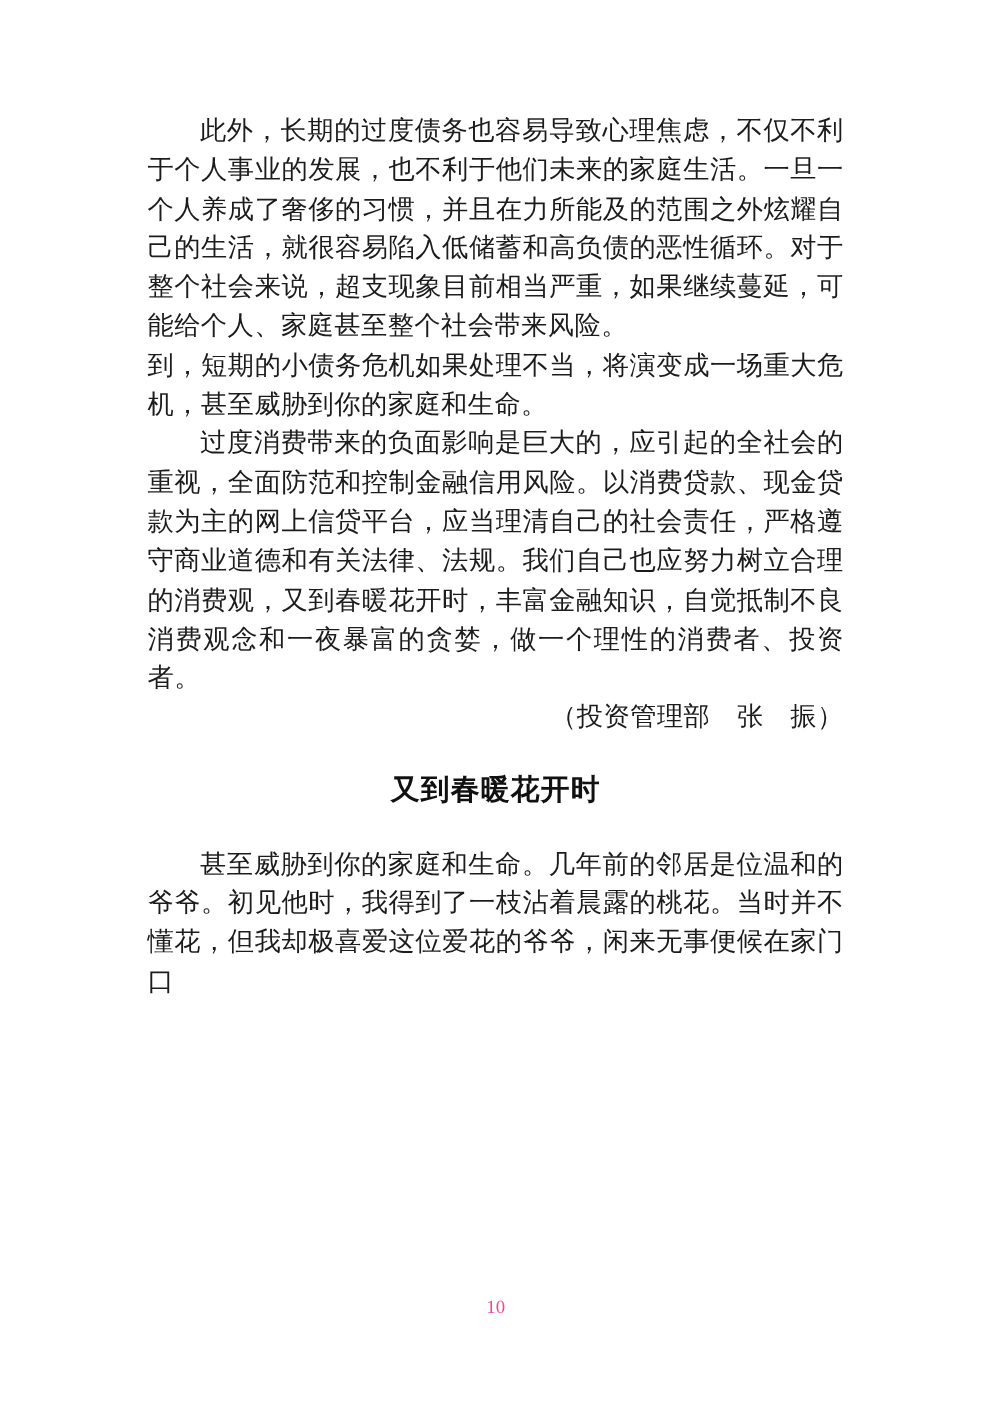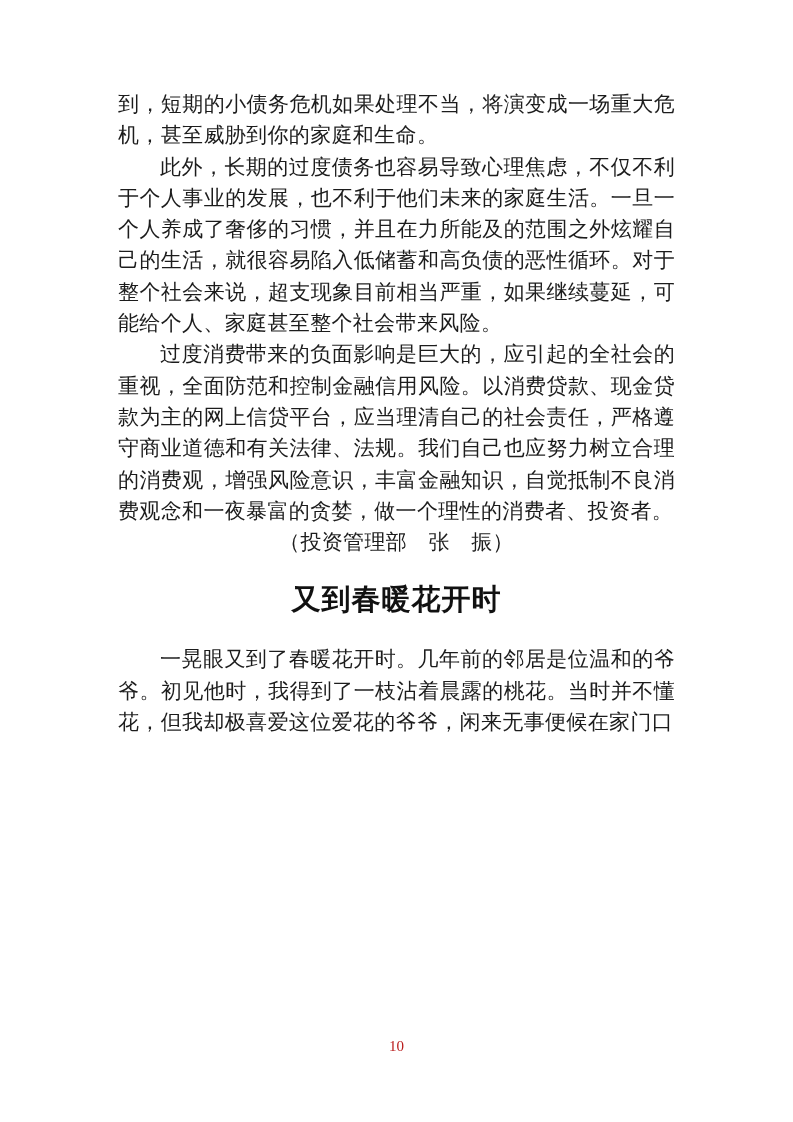--- a/index.html
+++ b/index.html
@@ -32,57 +32,57 @@
     word-break: break-all;
   }
   .indent {
     text-indent: 2em;
   }
   .attribution {
     margin: 0;
     font-size: 21px;
     line-height: 31.3px;
     letter-spacing: 0.35px;
-    text-align: center;
+    text-align: right;
   }
   .article-title {
     margin: 22px 0 26px 0;
     font-family: "Liberation Sans", sans-serif;
     font-weight: bold;
-    font-size: 29px;
+    font-size: 23px;
     line-height: 38px;
     text-align: center;
     letter-spacing: 1px;
     color: #111111;
   }
   .page-number {
     position: absolute;
     left: 0;
     right: 0;
     top: 1036px;
     text-align: center;
     font-size: 15px;
     line-height: 20px;
-    color: #b91c1c;
+    color: #ec4899;
   }
 </style>
 </head>
 <body>
 
 <div class="page">
   <div class="content">
 
     <section>
+      <p class="body-para indent">此外，长期的过度债务也容易导致心理焦虑，不仅不利于个人事业的发展，也不利于他们未来的家庭生活。一旦一个人养成了奢侈的习惯，并且在力所能及的范围之外炫耀自己的生活，就很容易陷入低储蓄和高负债的恶性循环。对于整个社会来说，超支现象目前相当严重，如果继续蔓延，可能给个人、家庭甚至整个社会带来风险。</p>
       <p class="body-para">到，短期的小债务危机如果处理不当，将演变成一场重大危机，甚至威胁到你的家庭和生命。</p>
-      <p class="body-para indent">此外，长期的过度债务也容易导致心理焦虑，不仅不利于个人事业的发展，也不利于他们未来的家庭生活。一旦一个人养成了奢侈的习惯，并且在力所能及的范围之外炫耀自己的生活，就很容易陷入低储蓄和高负债的恶性循环。对于整个社会来说，超支现象目前相当严重，如果继续蔓延，可能给个人、家庭甚至整个社会带来风险。</p>
-      <p class="body-para indent">过度消费带来的负面影响是巨大的，应引起的全社会的重视，全面防范和控制金融信用风险。以消费贷款、现金贷款为主的网上信贷平台，应当理清自己的社会责任，严格遵守商业道德和有关法律、法规。我们自己也应努力树立合理的消费观，增强风险意识，丰富金融知识，自觉抵制不良消费观念和一夜暴富的贪婪，做一个理性的消费者、投资者。</p>
+      <p class="body-para indent">过度消费带来的负面影响是巨大的，应引起的全社会的重视，全面防范和控制金融信用风险。以消费贷款、现金贷款为主的网上信贷平台，应当理清自己的社会责任，严格遵守商业道德和有关法律、法规。我们自己也应努力树立合理的消费观，又到春暖花开时，丰富金融知识，自觉抵制不良消费观念和一夜暴富的贪婪，做一个理性的消费者、投资者。</p>
       <p class="attribution">（投资管理部　张　振）</p>
     </section>
 
     <section>
       <h1 class="article-title">又到春暖花开时</h1>
-      <p class="body-para indent">一晃眼又到了春暖花开时。几年前的邻居是位温和的爷爷。初见他时，我得到了一枝沾着晨露的桃花。当时并不懂花，但我却极喜爱这位爱花的爷爷，闲来无事便候在家门口</p>
+      <p class="body-para indent">甚至威胁到你的家庭和生命。几年前的邻居是位温和的爷爷。初见他时，我得到了一枝沾着晨露的桃花。当时并不懂花，但我却极喜爱这位爱花的爷爷，闲来无事便候在家门口</p>
     </section>
 
   </div>
 
   <div class="page-number">10</div>
 </div>
 
 </body></html>

